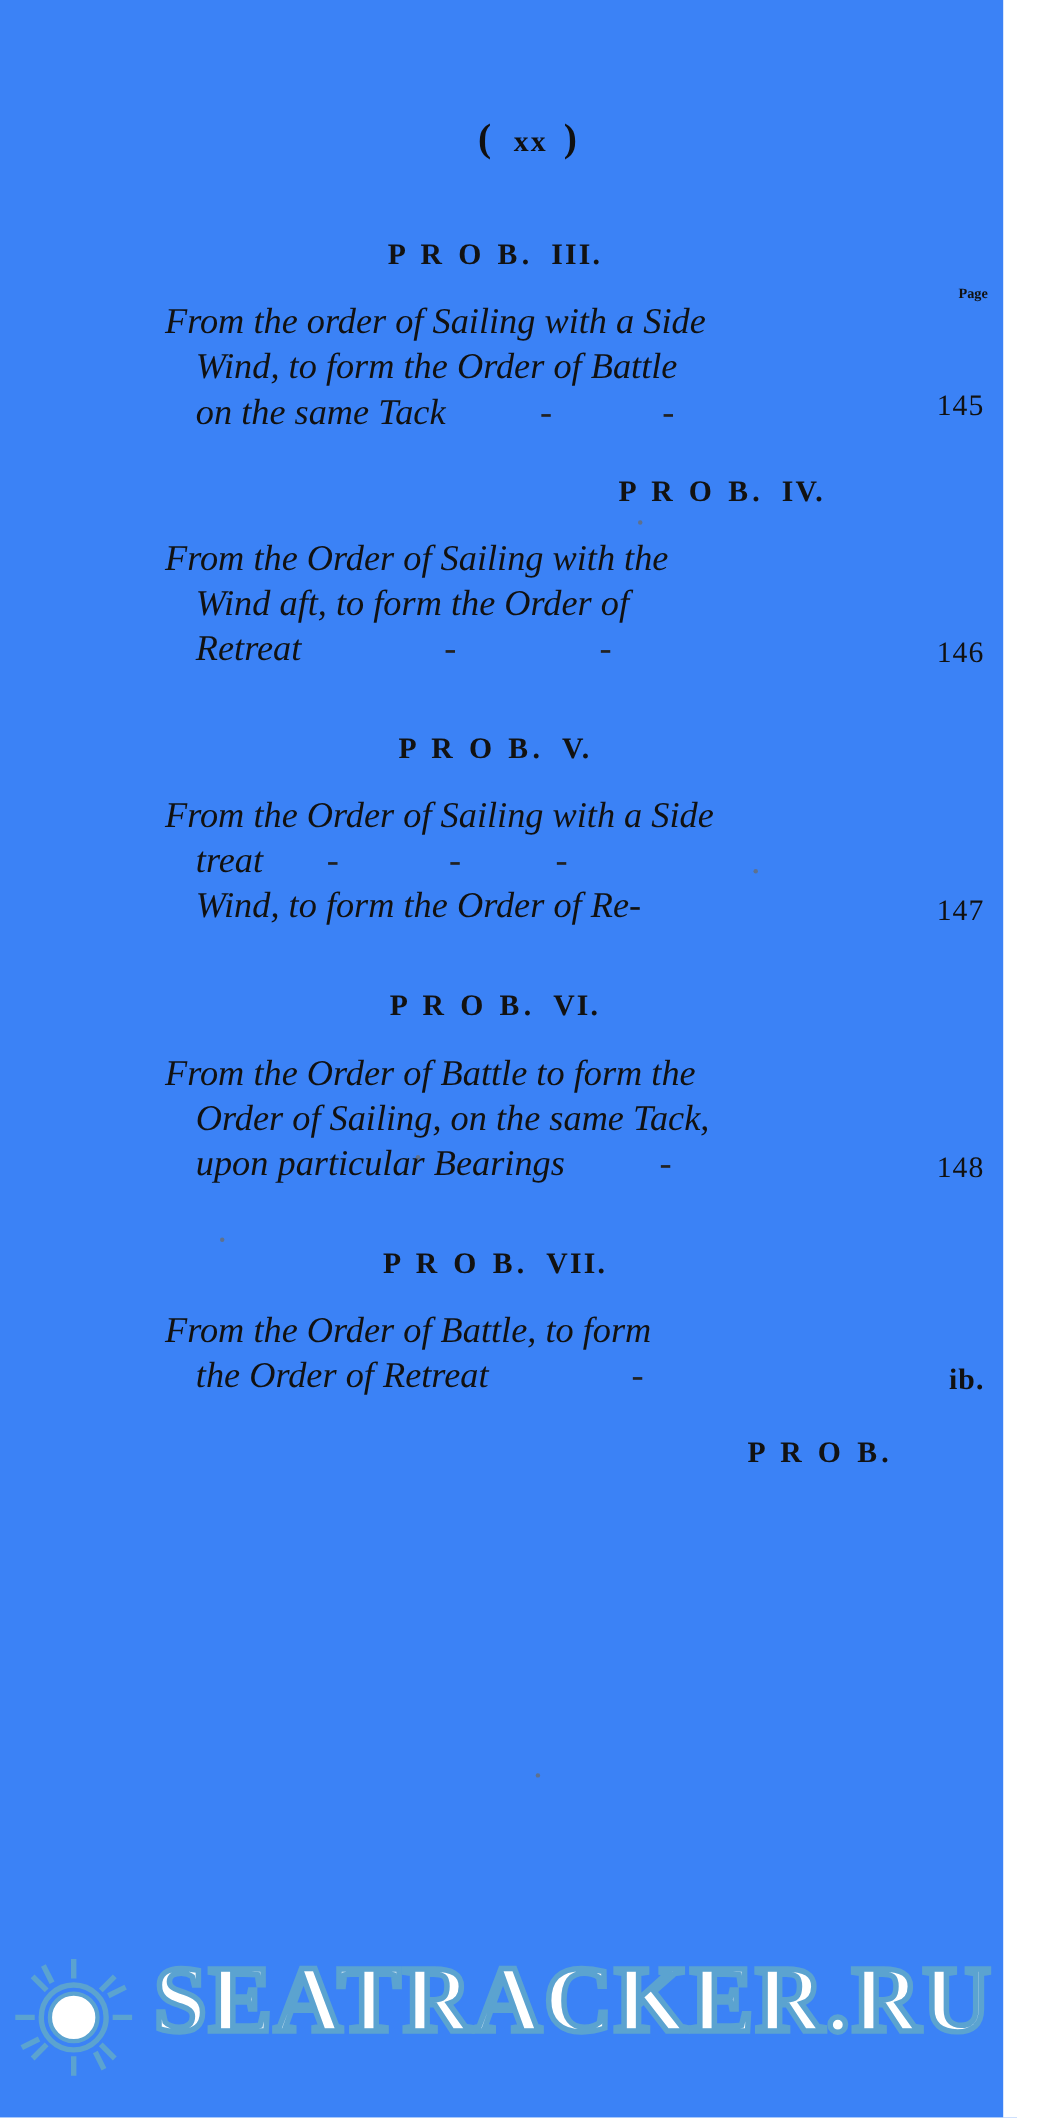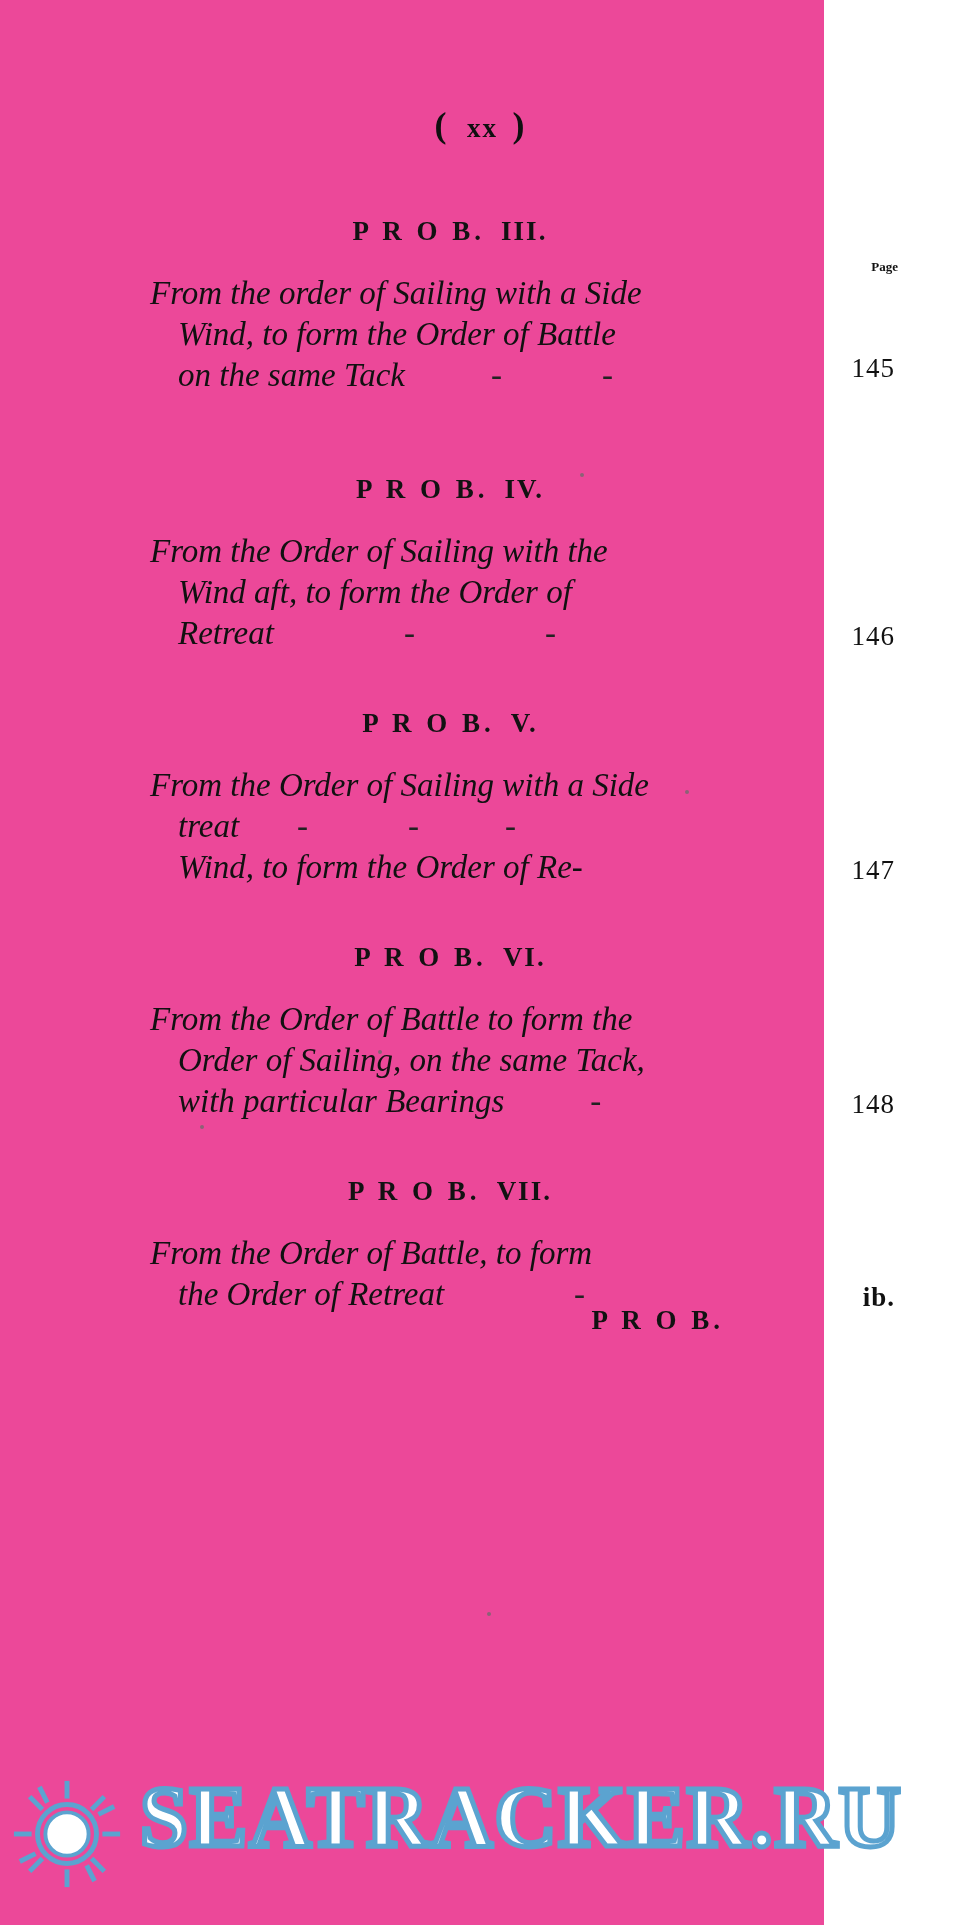--- a/index.html
+++ b/index.html
@@ -12,23 +12,23 @@
     height: 1925px;
     position: relative;
     font-family: "Liberation Serif", serif;
     color: #151515;
     overflow: hidden;
   }
 
   .page {
     position: absolute;
     left: 0; top: 0;
-    width: 824px;
+    width: 912px;
     height: 1925px;
-    background: #ec4899;
+    background: #3b82f6;
   }
 
   
   .folio {
     position: absolute;
     top: 104px;
     left: 0;
     width: 965px;
     text-align: center;
     font-family: "Liberation Serif", serif;
@@ -185,21 +185,21 @@
           <div class="line indent">Wind, to form the Order of Battle</div>
           <div class="line indent">
             <span>on the same Tack</span><span class="sp-2"></span><span class="dash">-</span><span class="sp-3"></span><span class="dash">-</span>
           </div>
         </div>
         <div class="pageno" style="bottom:12px;">145</div>
       </div>
     </div>
 
     <div class="entry">
-      <div class="prob-head" style="margin-top:78px;">
+      <div class="prob-head" style="margin-top:35px;text-align:right;">
         <span>P R O B.</span><span class="rom">IV.</span>
       </div>
       <div class="entry-body">
         <div class="lines">
           <div class="line">From  the  Order of  Sailing  with  the</div>
           <div class="line indent">Wind  aft,  to  form  the  Order  of</div>
           <div class="line indent">
             <span>Retreat</span><span class="sp-4"></span><span class="dash">-</span><span class="sp-4"></span><span class="dash">-</span>
           </div>
         </div>
@@ -225,21 +225,21 @@
 
     <div class="entry">
       <div class="prob-head" style="margin-top:54px;">
         <span>P R O B.</span><span class="rom">VI.</span>
       </div>
       <div class="entry-body">
         <div class="lines">
           <div class="line">From the Order of Battle to form the</div>
           <div class="line indent">Order of Sailing, on the same Tack,</div>
           <div class="line indent">
-            <span>with particular Bearings</span><span class="sp-2"></span><span class="dash">-</span>
+            <span>upon particular Bearings</span><span class="sp-2"></span><span class="dash">-</span>
           </div>
         </div>
         <div class="pageno" style="bottom:2px;">148</div>
       </div>
     </div>
 
     <div class="entry">
       <div class="prob-head" style="margin-top:54px;">
         <span>P R O B.</span><span class="rom">VII.</span>
       </div>

